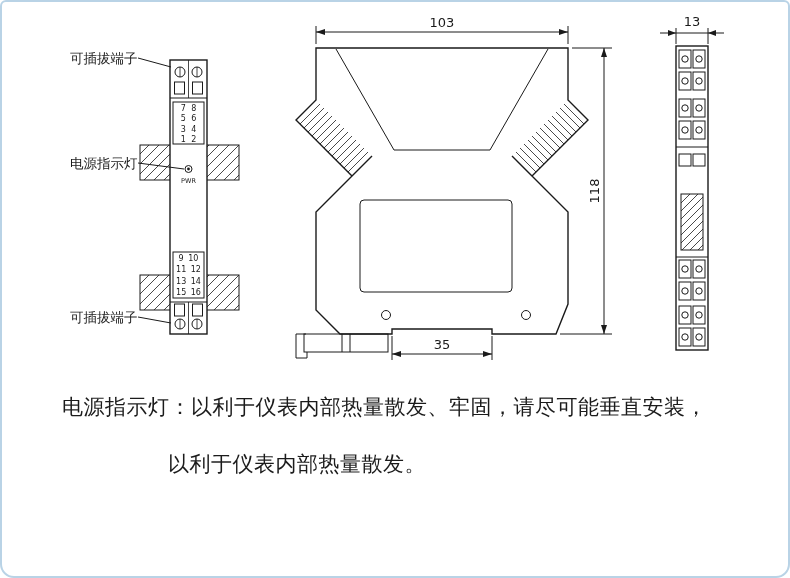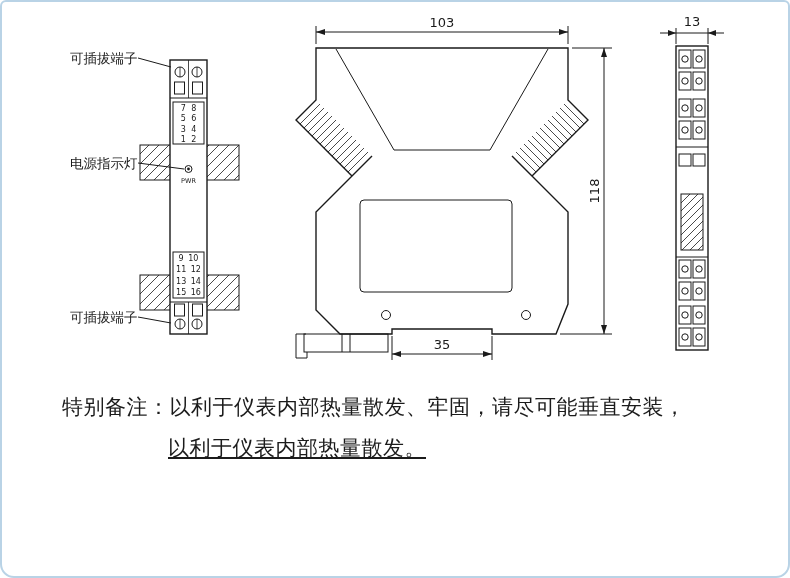--- a/index.html
+++ b/index.html
@@ -9,21 +9,21 @@
     position:relative; width:790px; height:578px;
     background:#fff; border:2px solid #b9d3e6;
     border-radius:6px 6px 14px 14px; overflow:hidden;
   }
   .drawing { position:absolute; left:0; top:0; }
   svg text { font-family:"DejaVu Sans","Liberation Sans",sans-serif; fill:#1a1a1a; }
   .note {
     position:absolute; left:60px; top:392px;
     color:#1b1b1b; font-size:21px; letter-spacing:0.5px; line-height:1.2;
   }
-  .note-line2 { margin-top:16px; padding-left:106px;text-decoration:underline; }
+  .note-line2 { margin-top:32px; padding-left:106px; }
 </style>
 </head>
 <body>
 
 <div class="canvas">
 
   <svg class="drawing" width="790" height="578" viewBox="0 0 790 578">
 
     <g stroke="#1a1a1a" fill="none" stroke-width="1">
 
@@ -201,17 +201,17 @@
         <line x1="706" y1="42" x2="706" y2="26"></line>
         <line x1="658" y1="31" x2="722" y2="31"></line>
         <polygon points="674,31 666,28 666,34" fill="#1a1a1a" stroke="none"></polygon>
         <polygon points="706,31 714,28 714,34" fill="#1a1a1a" stroke="none"></polygon>
         <text x="690" y="24" text-anchor="middle" font-size="13" stroke="none">13</text>
       </g>
     </g>
   </svg>
 
   <div class="note">
-    <div class="note-line1"><span>特别备注：</span><span>以利于仪表内部热量散发、牢固，请尽可能垂直安装，</span></div>
+    <div class="note-line1"><span>电源指示灯：</span><span>以利于仪表内部热量散发、牢固，请尽可能垂直安装，</span></div>
     <div class="note-line2"><span>以利于仪表内部热量散发。</span></div>
   </div>
 
 </div>
 
 </body></html>

